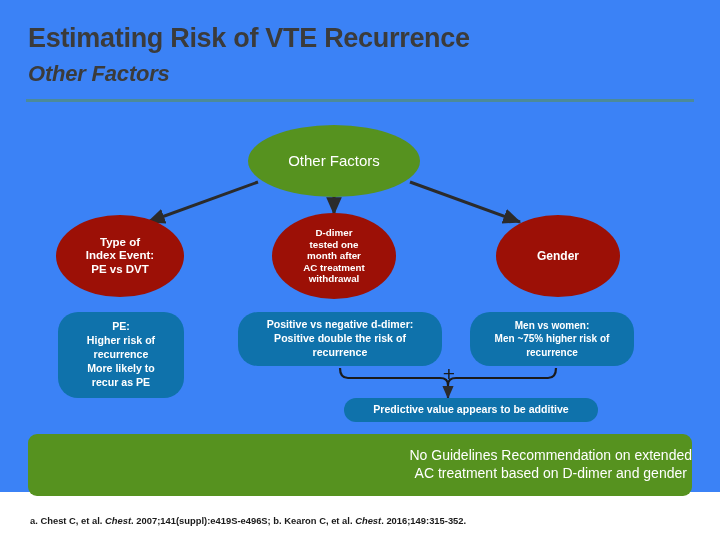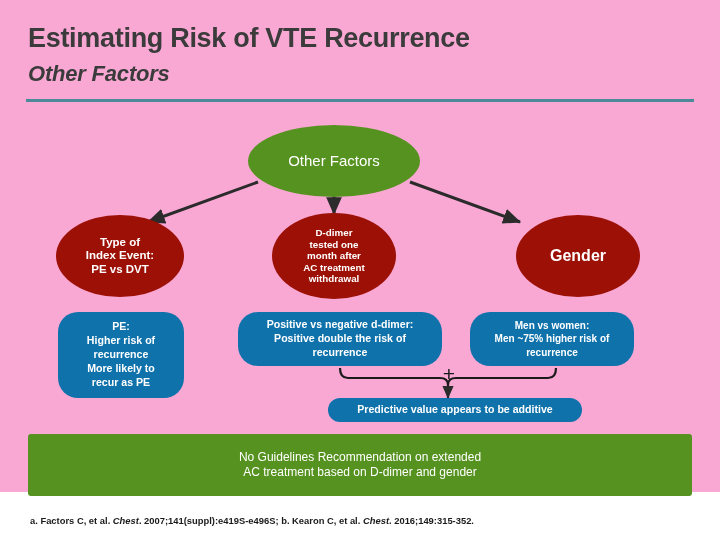--- a/index.html
+++ b/index.html
@@ -5,21 +5,21 @@
   * { box-sizing: border-box; margin: 0; padding: 0; }
   html, body {
     width: 720px; height: 540px;
     background: #ffffff;
     font-family: "Liberation Sans", sans-serif;
     overflow: hidden;
   }
   #slide {
     position: relative;
     width: 720px; height: 492px;
-    background: #f9a8d4;
+    background: #3b82f6;
   }
 
   
   #title-main {
     position: absolute;
     left: 28px; top: 24px;
     width: 660px;
     font-size: 27px;
     font-weight: bold;
     color: #3b3b3b;
@@ -85,23 +85,23 @@
     left: 56px; top: 105px;
     width: 128px; height: 82px;
     font-size: 11.5px;
   }
   #node-ddimer {
     left: 272px; top: 103px;
     width: 124px; height: 86px;
     font-size: 9.8px;
   }
   #node-gender {
-    left: 516px; top: 105px;
+    left: 496px; top: 105px;
     width: 124px; height: 82px;
-    font-size: 16px;
+    font-size: 12px;
   }
 
   
   .bluebox {
     position: absolute;
     background: #0f72ab;
     color: #ffffff;
     font-weight: bold;
     text-align: center;
     display: flex;
@@ -121,21 +121,21 @@
     width: 204px; height: 54px;
     font-size: 10.6px;
     align-items: center;
   }
   #box-gender-result {
     left: 470px; top: 202px;
     width: 164px; height: 54px;
     font-size: 10px;
   }
   #box-additive {
-    left: 328px; top: 288px;
+    left: 344px; top: 288px;
     width: 254px; height: 24px;
     font-size: 10.6px;
   }
 
   #plus-sign {
     position: absolute;
     left: 436px; top: 253px;
     width: 26px;
     text-align: center;
     font-size: 21px;
@@ -143,27 +143,27 @@
     font-weight: normal;
     line-height: 1;
   }
 
   
   #banner {
     position: absolute;
     left: 28px; top: 434px;
     width: 664px; height: 62px;
     background: #56921f;
-    border-radius: 3px;
+    border-radius: 9px;
     color: #ffffff;
     display: flex;
     align-items: center;
-    justify-content: center;
-    text-align: center;
-    font-size: 12px;
+    justify-content: flex-end;
+    text-align: center;
+    font-size: 14px;
     line-height: 1.28;
   }
 
   
   #footnote {
     position: absolute;
     left: 30px; top: 515px;
     width: 670px;
     font-size: 9.4px;
     font-weight: bold;
@@ -231,16 +231,16 @@
       <span class="ml">Predictive value appears to be additive</span>
     </div>
 
   </div>
 
   <div id="banner">
     <span class="ml">No Guidelines Recommendation on extended<br>AC treatment based on D-dimer and gender</span>
   </div>
 
   <div id="footnote">
-    <span>a. Factors C, et al. </span><span class="ital">Chest</span><span>. 2007;141(suppl):e419S-e496S; b. Kearon C, et al. </span><span class="ital">Chest</span><span>. 2016;149:315-352.</span>
+    <span>a. Chest C, et al. </span><span class="ital">Chest</span><span>. 2007;141(suppl):e419S-e496S; b. Kearon C, et al. </span><span class="ital">Chest</span><span>. 2016;149:315-352.</span>
   </div>
 
 </div>
 
 </body></html>

